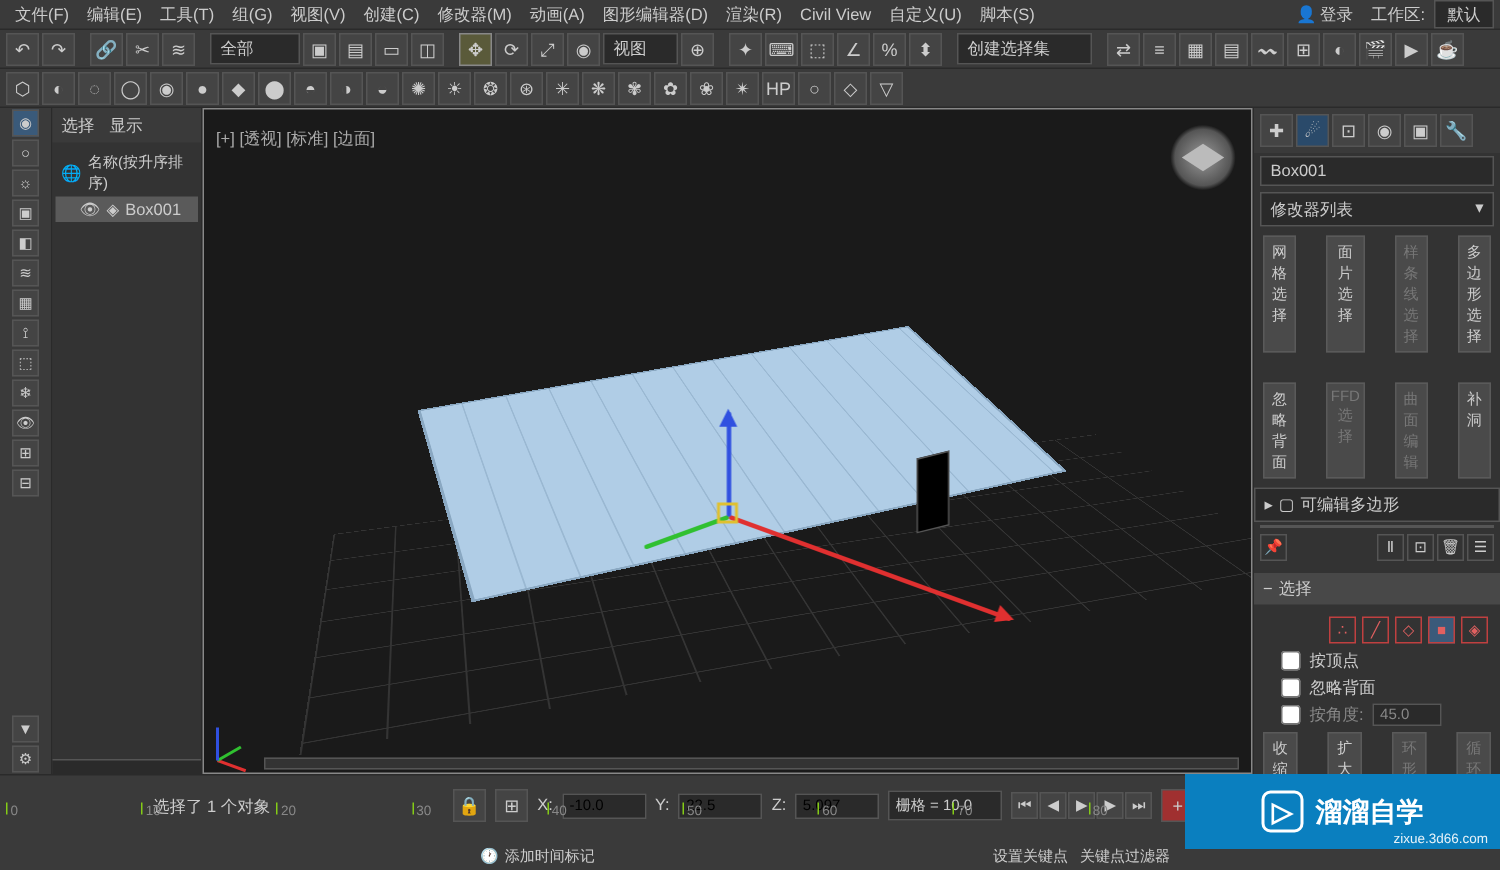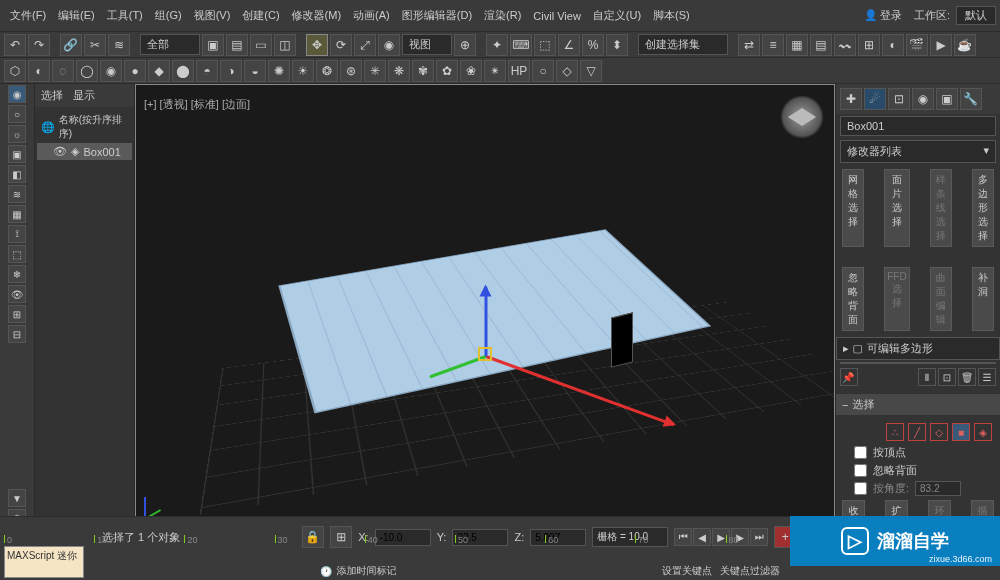--- a/index.html
+++ b/index.html
@@ -1,19 +1,19 @@
 <!DOCTYPE html>
 <html><head>
 <meta charset="utf-8">
 <style>
 * { margin: 0; padding: 0; box-sizing: border-box; font-family: "Microsoft YaHei", sans-serif; }
 body { width: 1000px; height: 580px; background: #3a3a3a; color: #ccc; overflow: hidden; font-size: 11px; position: relative; }
 
 
-.menubar { height: 32px; background: #3a3a3a; display: flex; align-items: center; padding: 0 4px; border-bottom: 1px solid #2a2a2a; }
+.menubar { height: 20px; background: #3a3a3a; display: flex; align-items: center; padding: 0 4px; border-bottom: 1px solid #2a2a2a; }
 .menubar .menu-item { padding: 2px 6px; cursor: pointer; }
 .menubar .spacer { flex: 1; }
 .menubar .right-item { padding: 2px 6px; display: flex; align-items: center; gap: 2px; }
 .menubar .wsdrop { background: #2a2a2a; padding: 1px 8px; border: 1px solid #555; }
 
 
 .toolbar { display: flex; align-items: center; padding: 2px 4px; gap: 2px; border-bottom: 1px solid #2a2a2a; background: #3a3a3a; height: 26px; }
 .tbtn { width: 22px; height: 22px; background: #444; border: 1px solid #555; display: flex; align-items: center; justify-content: center; cursor: pointer; font-size: 12px; color: #ccc; }
 .tbtn.active { background: #5a5a3a; border-color: #888; }
 .tsep { width: 6px; }
@@ -312,21 +312,21 @@
           <input type="checkbox" style="">
           <span>按顶点</span>
         </div>
       <div class="prow">
           <input type="checkbox" style="">
           <span>忽略背面</span>
         </div>
       <div class="prow">
           <input type="checkbox" style="">
           <span style="color:#888">按角度:</span>
-          <span class="spinner">83.2</span>
+          <span class="spinner">45.0</span>
         </div>
       <div class="btn-grid" style="margin-top:4px">
         <div class="pbtn">收缩</div>
         <div class="pbtn">扩大</div>
         <div class="pbtn dim">环形</div>
         <div class="pbtn dim">循环</div>
       </div>
       <div style="margin-top:6px;font-size:11px">预览选择</div>
       <div class="prow">
         <input type="radio" checked="" style="">
@@ -371,21 +371,20 @@
     <span class="coord-field" style="width:76px">栅格 = 10.0</span>
     <div class="playbtns">
       <div class="tbtn">⏮</div>
       <div class="tbtn">◀</div>
       <div class="tbtn">▶</div>
       <div class="tbtn">▶</div>
       <div class="tbtn">⏭</div>
     </div>
     <div class="tbtn" style="background:#a03030">+</div>
   </div>
-  <div class="maxscript">MAXScript 迷你</div>
   <div style="position:absolute;left:320px;bottom:2px;display:flex;align-items:center;gap:4px;font-size:10px">
     <span>🕐</span>
     <span>添加时间标记</span>
   </div>
   <div style="position:absolute;right:220px;bottom:2px;display:flex;gap:8px;font-size:10px">
     <span>设置关键点</span>
     <span>关键点过滤器</span>
   </div>
 </div>
 

